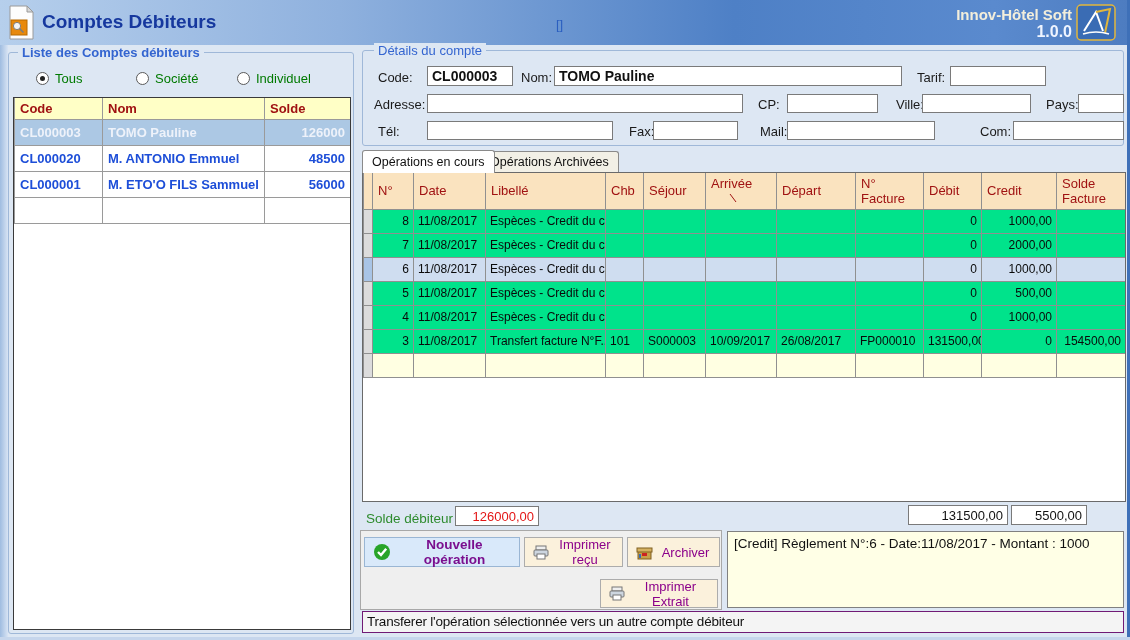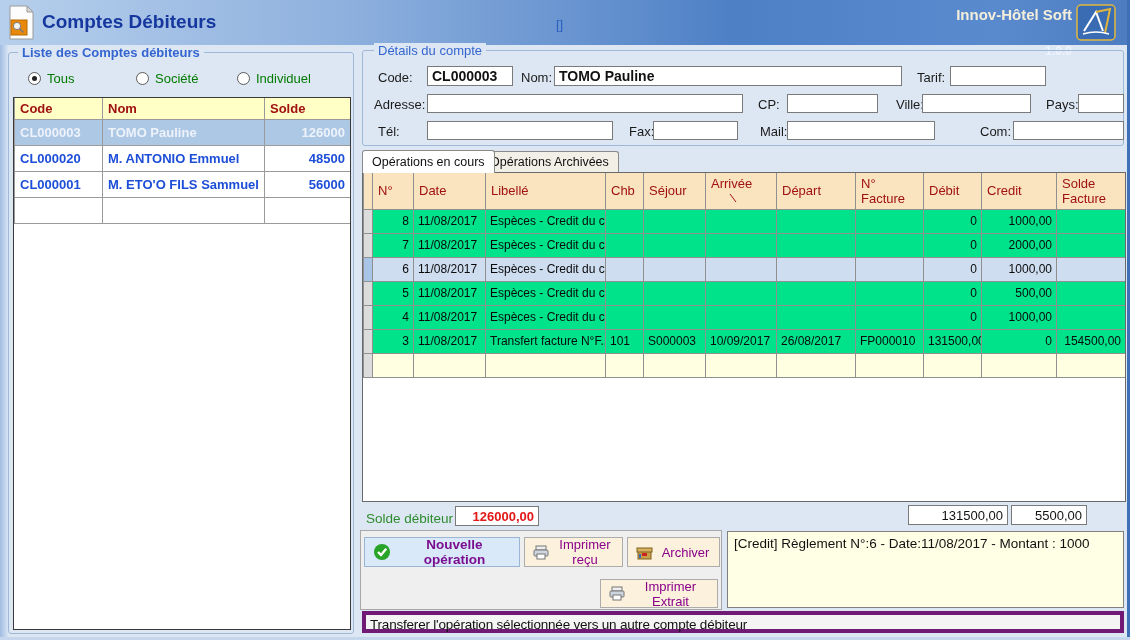--- a/index.html
+++ b/index.html
@@ -13,21 +13,21 @@
   .edge-left { position:absolute; left:0; top:45px; width:8px; height:592px;
     background:linear-gradient(to right,#9fbce0,#d8e4f4); }
   .edge-right { position:absolute; right:0; top:0; width:3px; height:640px; background:#3e70b8; }
   .edge-bottom { position:absolute; left:0; bottom:0; width:1130px; height:3px; background:#c6d6ec; }
 
   .doc-icon { position:absolute; left:7px; top:5px; }
   .win-title { position:absolute; left:42px; top:11px; font-size:19px; font-weight:bold; color:#16389e; }
   .win-deco { position:absolute; left:556px; top:17px; font-size:13px; color:#2b5fc0; }
   .brand-box { position:absolute; right:58px; top:6px; text-align:right; color:#f3eedb; }
   .brand-name { font-size:15px; font-weight:bold; }
-  .brand-ver { font-size:12px; font-weight:bold; color:#eef4ff;margin-top:21px; }
+  .brand-ver { font-size:16px; font-weight:bold; color:#eef4ff; }
   .brand-logo { position:absolute; right:14px; top:4px; }
 
   
   .groupbox { position:absolute; border:1px solid #9fb8d8; border-radius:3px; }
   .gb-title { position:absolute; font-size:13px; color:#3465d0; background:#dde7f3; padding:0 4px; z-index:3; }
   .gb-title.bold { font-weight:bold; }
 
   
   .radio-item { position:absolute; display:flex; align-items:center; gap:6px; cursor:default; }
   .radio { width:13px; height:13px; border:1px solid #5a5a5a; border-radius:50%; background:#fff; position:relative; }
@@ -81,21 +81,21 @@
 
   .btn-panel { position:absolute; left:360px; top:530px; width:362px; height:80px; background:#efefef; border:1px solid #a8a8a8; }
   .btn { position:absolute; display:flex; align-items:center; gap:7px; padding:0 8px; background:#fbf1dc;
     border:1px solid #acacac; font-size:13px; color:#8b008b; cursor:default; }
   .btn .lbl { flex:1; text-align:center; }
   .btn.primary { background:#d9e9fa; border-color:#9ab6d4; font-weight:bold; font-size:13.5px; color:#7a0e8e; }
 
   .info-box { position:absolute; left:727px; top:531px; width:397px; height:77px; background:#ffffe6;
     border:1px solid #808080; font-size:13.5px; color:#111; padding:4px 6px; }
   .status-bar { position:absolute; left:362px; top:611px; width:762px; height:22px; background:#f4f4f4;
-    border:4px solid #701a75; font-size:13.5px; letter-spacing:-0.2px; color:#111; line-height:20px; padding:0 4px; }
+    border:1px solid #701a75; font-size:13.5px; letter-spacing:-0.2px; color:#111; line-height:20px; padding:0 4px; }
 </style>
 </head>
 <body>
 
 <div id="window">
 
   <div class="titlebar">
     <svg class="doc-icon" width="29" height="36" viewBox="0 0 29 36">
       <path d="M3 1 h17 l6 6 v27 h-23 z" fill="#fdfdfd" stroke="#9a9a9a"></path>
       <path d="M20 1 l6 6 h-6 z" fill="#d8d8d8" stroke="#9a9a9a"></path>
@@ -116,21 +116,21 @@
       <path d="M7 30 q13 -4 26 0" stroke="#ffffff" fill="none" stroke-width="1.5"></path>
     </svg>
   </div>
   <div class="edge-left"></div>
   <div class="edge-right"></div>
   <div class="edge-bottom"></div>
 
   <div class="groupbox" style="left:8px;top:52px;width:346px;height:582px;"></div>
   <span class="gb-title bold" style="left:18px;top:45px;">Liste des Comptes débiteurs</span>
 
-  <div class="radio-item" style="left:28px;top:71px;">
+  <div class="radio-item" style="left:36px;top:71px;">
     <span class="radio on"></span>
     <span class="radio-label">Tous</span>
   </div>
   <div class="radio-item" style="left:136px;top:71px;">
     <span class="radio"></span>
     <span class="radio-label">Société</span>
   </div>
   <div class="radio-item" style="left:237px;top:71px;">
     <span class="radio"></span>
     <span class="radio-label">Individuel</span>
@@ -339,21 +339,21 @@
             <td></td>
             <td></td>
             <td></td>
             <td></td>
           </tr>
         </tbody>
     </table>
   </div>
 
   <span class="solde-label">Solde débiteur</span>
-  <div class="tb readout red" style="left:455px;top:506px;width:84px;font-weight:bold;">126000,00</div>
+  <div class="tb readout red" style="left:455px;top:506px;width:84px;">126000,00</div>
   <div class="tb readout" style="left:908px;top:505px;width:100px;">131500,00</div>
   <div class="tb readout" style="left:1011px;top:505px;width:76px;">5500,00</div>
 
   <div class="btn-panel"></div>
   <div class="btn primary" style="left:364px;top:537px;width:156px;height:30px;">
     <svg width="18" height="18" viewBox="0 0 18 18">
         <circle cx="9" cy="9" r="8" fill="#28a428"></circle>
         <path d="M5 9 l3 3 l5.2 -6.2" stroke="#fff" stroke-width="2.4" fill="none"></path>
       </svg>
     <span class="lbl">Nouvelle opération</span>

